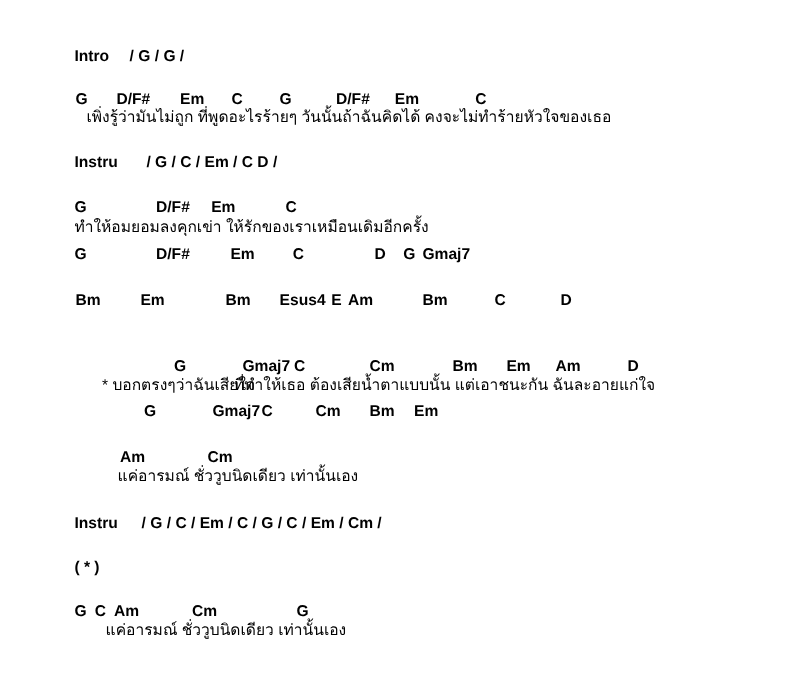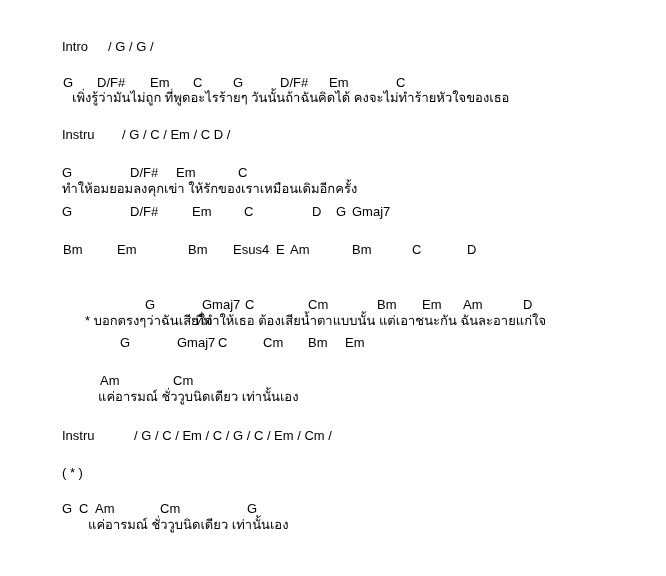--- a/index.html
+++ b/index.html
@@ -2,21 +2,21 @@
 <html><head>
 <meta charset="utf-8">
 <style>
   html,body{margin:0;padding:0;background:#ffffff;}
   .page{
     position:relative;width:666px;height:576px;background:#ffffff;
     font-family:"Liberation Sans","DejaVu Sans",sans-serif;color:#000000;overflow:hidden;
   }
   .row{position:absolute;left:0;right:0;height:18px;}
   .t{position:absolute;top:0;white-space:pre;font-size:13px;line-height:17px;color:#000000;}
-  .b{font-weight:normal;}
+  .b{font-weight:bold;}
   .ly{font-size:13px;}
 </style>
 </head>
 <body>
 
 <div class="page">
 
   <div class="row" style="top:38px">
     <span class="t b" style="left:62px">Intro</span>
     <span class="t b" style="left:108px">/ G / G /</span>
@@ -102,21 +102,21 @@
   <div class="row" style="top:372px">
     <span class="t b" style="left:100px">Am</span>
     <span class="t b" style="left:173px">Cm</span>
   </div>
   <div class="row" style="top:388px">
     <span class="t ly" style="left:98px">แค่อารมณ์ ชั่ววูบนิดเดียว เท่านั้นเอง</span>
   </div>
 
   <div class="row" style="top:427px">
     <span class="t b" style="left:62px">Instru</span>
-    <span class="t b" style="left:134px">/ G / C / Em / C / G / C / Em / Cm /</span>
+    <span class="t b" style="left:118px">/ G / C / Em / C / G / C / Em / Cm /</span>
   </div>
 
   <div class="row" style="top:464px">
     <span class="t b" style="left:62px">( * )</span>
   </div>
 
   <div class="row" style="top:500px">
     <span class="t b" style="left:62px">G</span>
     <span class="t b" style="left:79px">C</span>
     <span class="t b" style="left:95px">Am</span>

